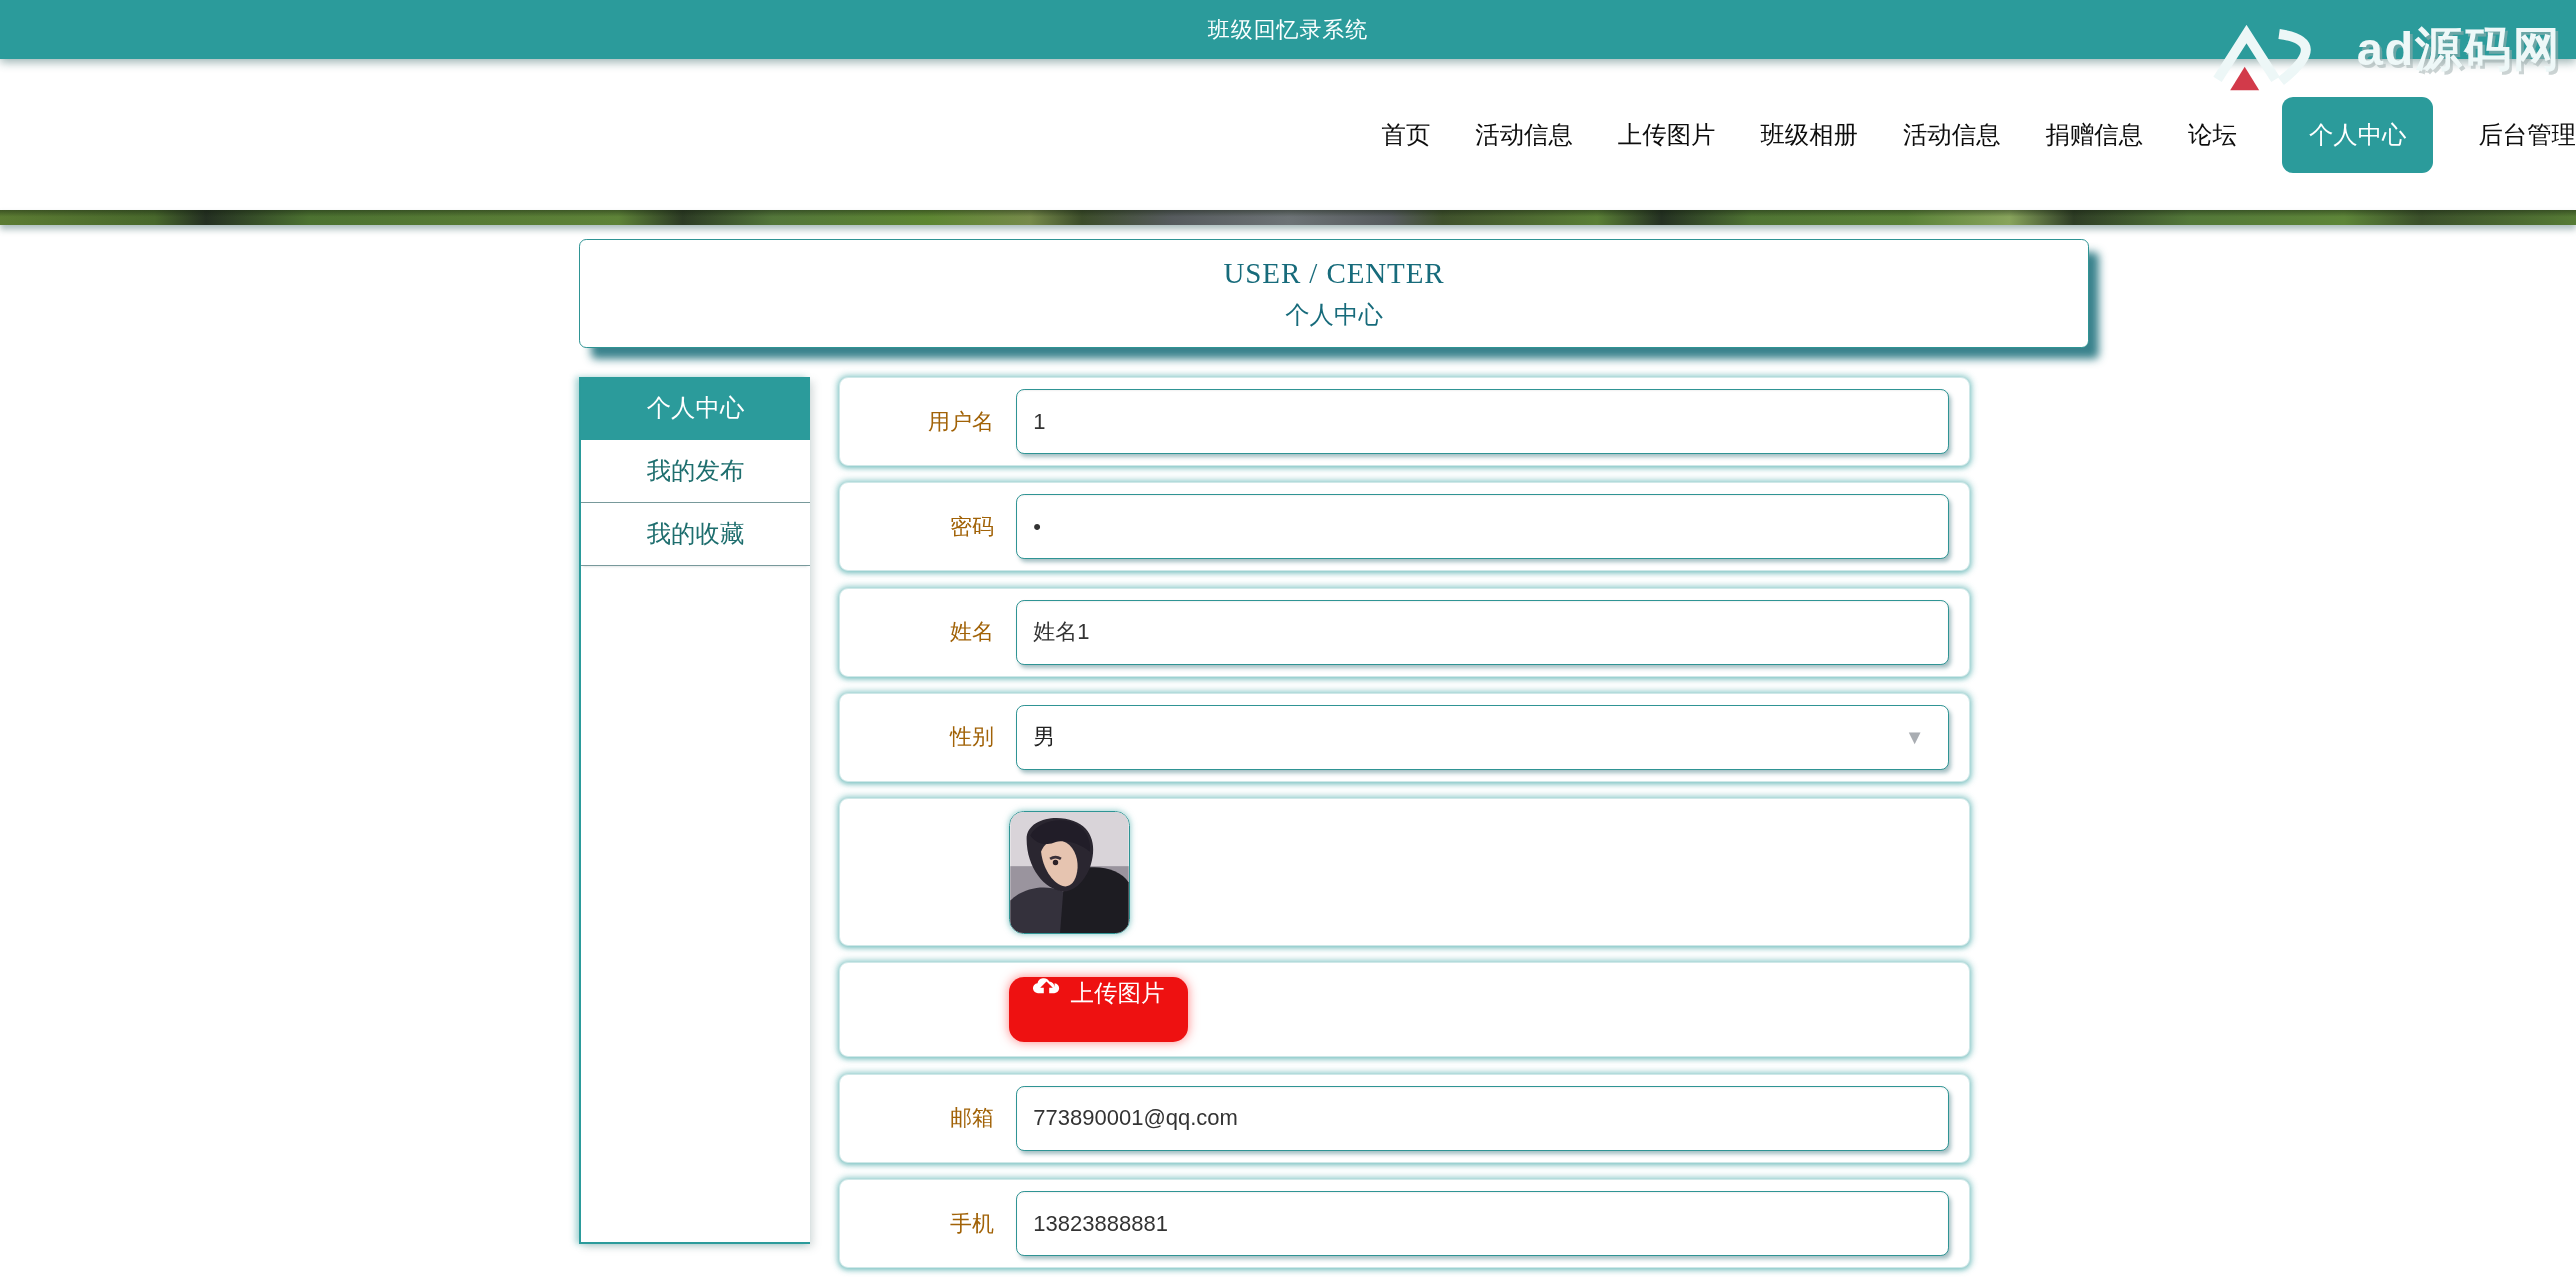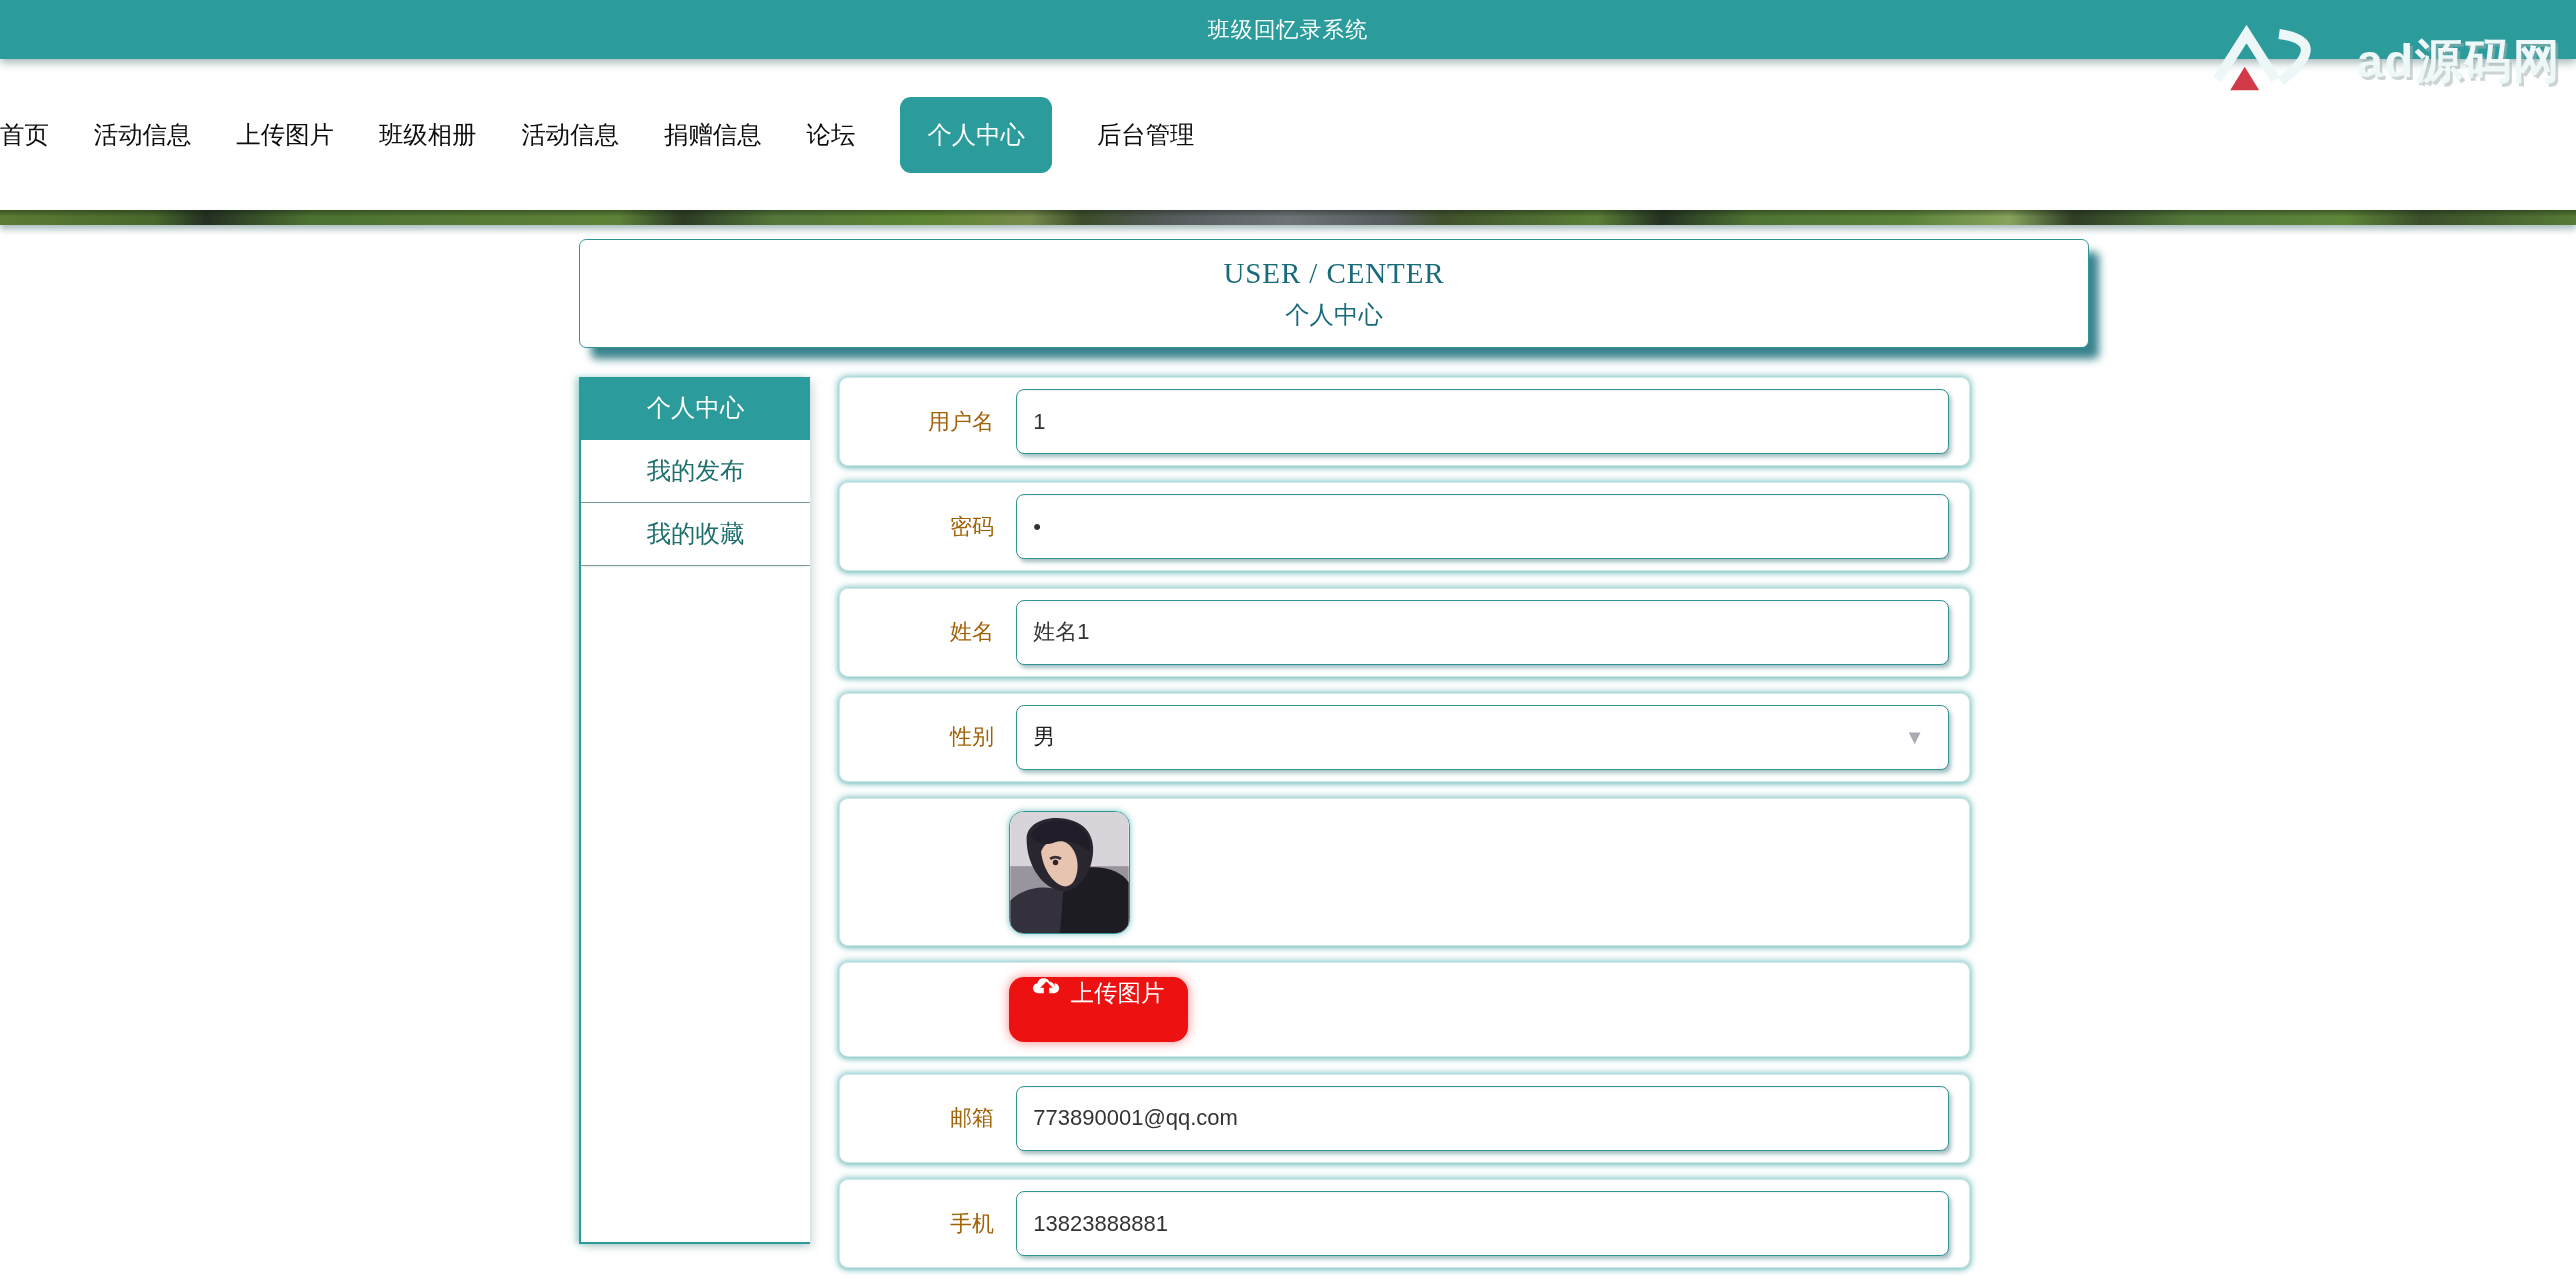--- a/index.html
+++ b/index.html
@@ -11,30 +11,30 @@
   
   .header{
     height:59px;background:#2b9b9b;position:relative;z-index:5;
     display:flex;align-items:center;justify-content:center;
     box-shadow:0 3.6px 9px rgba(40,90,90,.45);
   }
   .header-title{color:#fbffff;font-size:22px;letter-spacing:0.9px;}
   
   .logo{
     position:absolute;top:25px;right:14.5px;z-index:9;
-    display:flex;align-items:center;gap:9px;pointer-events:none;
+    display:flex;align-items:flex-start;gap:9px;pointer-events:none;
   }
   .logo-text{
     font-size:47px;font-weight:bold;color:#eef8f8;line-height:1;
     text-shadow:2.7px 2.7px 0 rgba(160,175,175,.55);letter-spacing:1.8px;
   }
   
   .navbar{
     height:151px;background:#ffffff;
-    display:flex;align-items:center;justify-content:flex-start;gap:45px;
+    display:flex;align-items:center;justify-content:flex-end;gap:45px;
   }
   .nav-item{font-size:24.4px;color:#0d0d0d;cursor:pointer;white-space:nowrap;}
   .nav-item.active{
     background:#2b9b9b;color:#ffffff;border-radius:11px;
     padding:22px 27px;
   }
   
   .photo-strip{
     height:14.5px;
     background:

